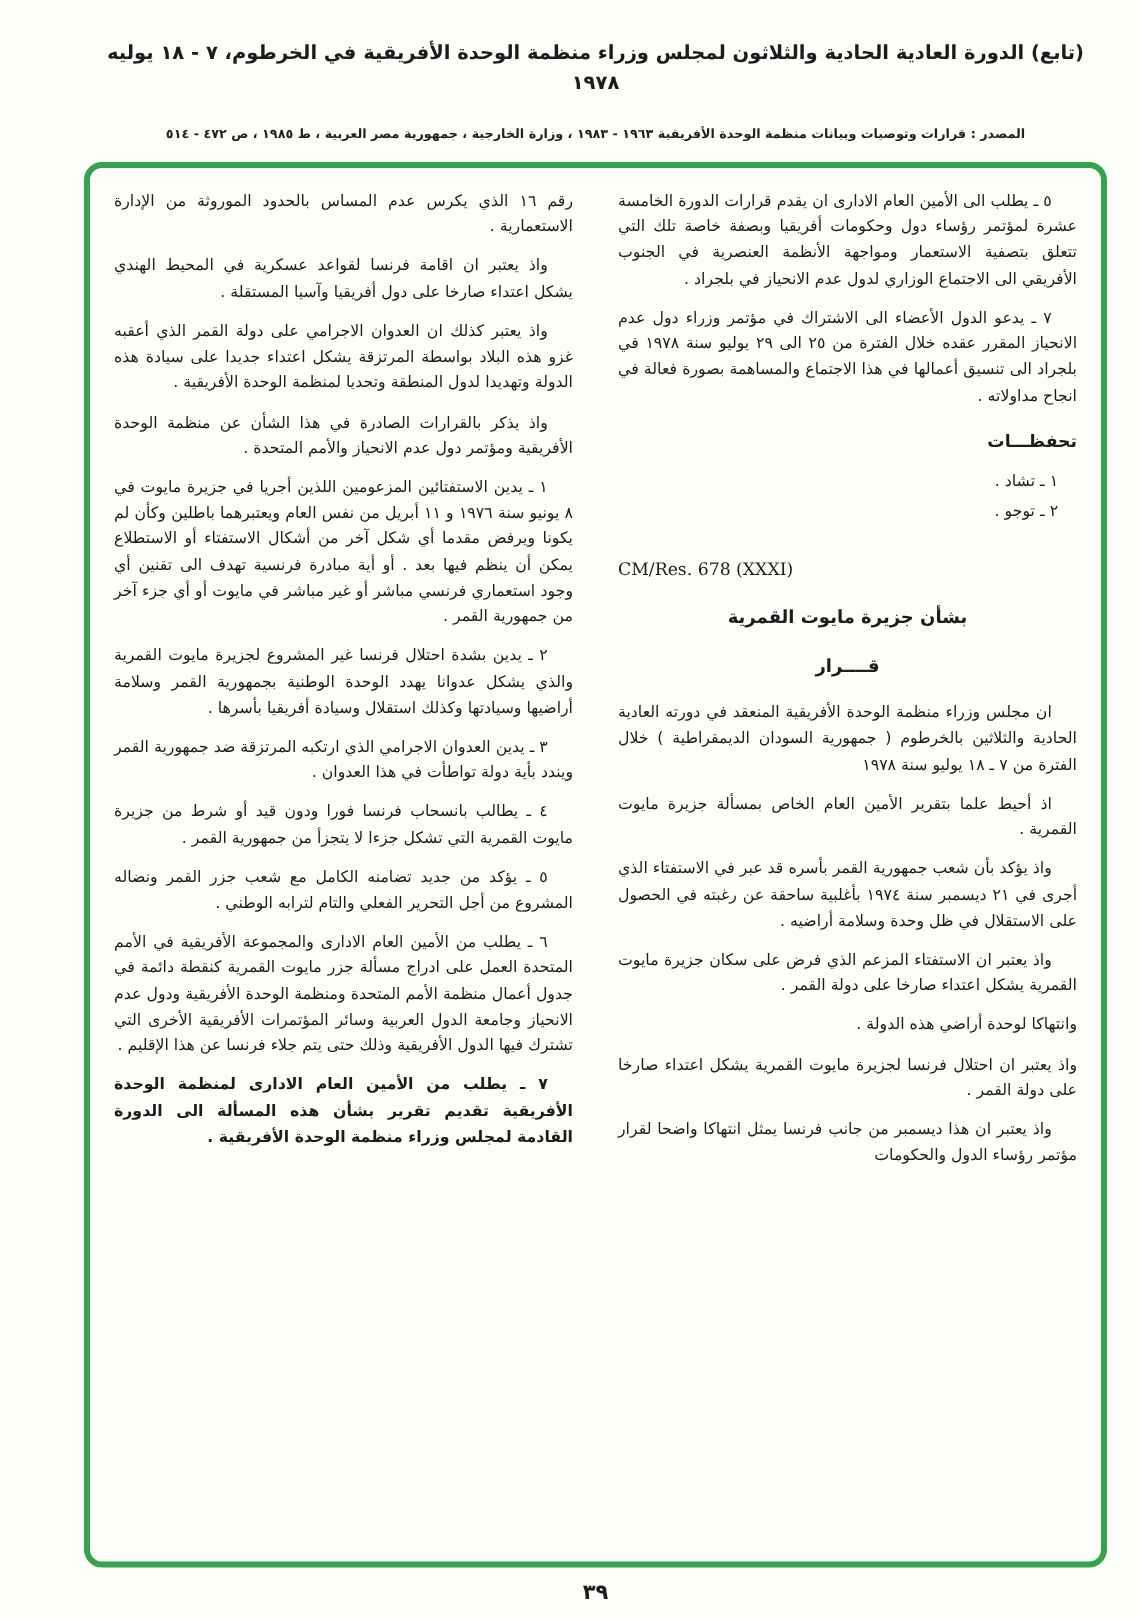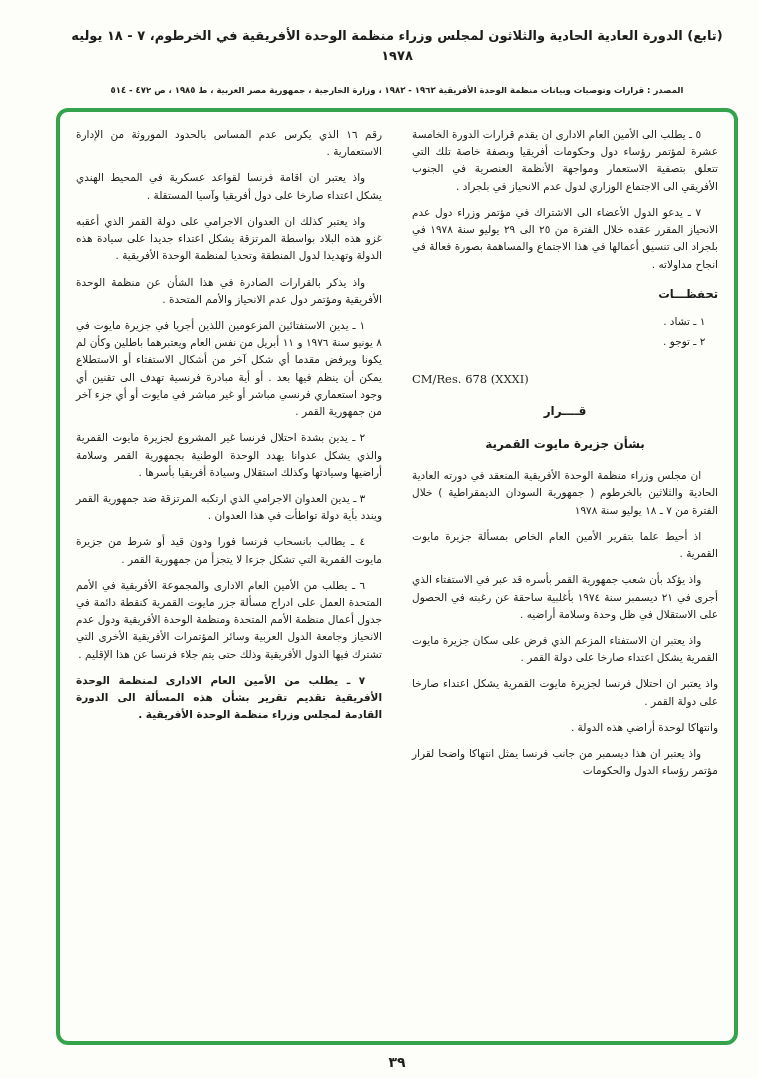--- a/index.html
+++ b/index.html
@@ -98,39 +98,40 @@
 
   <div class="content-box" id="content-box" style="border-color: rgb(53, 162, 76);">
     <div class="columns">
       <div class="col" id="col-right">
           <p class="para normal">٥ ـ يطلب الى الأمين العام الادارى ان يقدم قرارات الدورة الخامسة عشرة لمؤتمر رؤساء دول وحكومات أفريقيا وبصفة خاصة تلك التي تتعلق بتصفية الاستعمار ومواجهة الأنظمة العنصرية في الجنوب الأفريقي الى الاجتماع الوزاري لدول عدم الانحياز في بلجراد .</p>
           <p class="para normal">٧ ـ يدعو الدول الأعضاء الى الاشتراك في مؤتمر وزراء دول عدم الانحياز المقرر عقده خلال الفترة من ٢٥ الى ٢٩ يوليو سنة ١٩٧٨ في بلجراد الى تنسيق أعمالها في هذا الاجتماع والمساهمة بصورة فعالة في انجاح مداولاته .</p>
           <p class="para heading">تحفظـــات</p>
           <p class="para list">١ ـ تشاد .</p>
           <p class="para list">٢ ـ توجو .</p>
           <p class="para latin">CM/Res. 678 (XXXI)</p>
+          <p class="para center">بشأن جزيرة مايوت القمرية</p>
           <p class="para center">قــــرار</p>
-          <p class="para center">بشأن جزيرة مايوت القمرية</p>
           <p class="para normal">ان مجلس وزراء منظمة الوحدة الأفريقية المنعقد في دورته العادية الحادية والثلاثين بالخرطوم ( جمهورية السودان الديمقراطية ) خلال الفترة من ٧ ـ ١٨ يوليو سنة ١٩٧٨</p>
           <p class="para normal">اذ أحيط علما بتقرير الأمين العام الخاص بمسألة جزيرة مايوت القمرية .</p>
           <p class="para normal">واذ يؤكد بأن شعب جمهورية القمر بأسره قد عبر في الاستفتاء الذي أجرى في ٢١ ديسمبر سنة ١٩٧٤ بأغلبية ساحقة عن رغبته في الحصول على الاستقلال في ظل وحدة وسلامة أراضيه .</p>
           <p class="para normal">واذ يعتبر ان الاستفتاء المزعم الذي فرض على سكان جزيرة مايوت القمرية يشكل اعتداء صارخا على دولة القمر .</p>
+          <p class="para cont">وانتهاكا لوحدة أراضي هذه الدولة .</p>
           <p class="para cont">واذ يعتبر ان احتلال فرنسا لجزيرة مايوت القمرية يشكل اعتداء صارخا على دولة القمر .</p>
-          <p class="para cont">وانتهاكا لوحدة أراضي هذه الدولة .</p>
           <p class="para normal">واذ يعتبر ان هذا ديسمبر من جانب فرنسا يمثل انتهاكا واضحا لقرار مؤتمر رؤساء الدول والحكومات</p>
         </div>
       <div class="col" id="col-left">
           <p class="para cont">رقم ١٦ الذي يكرس عدم المساس بالحدود الموروثة من الإدارة الاستعمارية .</p>
           <p class="para normal">واذ يعتبر ان اقامة فرنسا لقواعد عسكرية في المحيط الهندي يشكل اعتداء صارخا على دول أفريقيا وآسيا المستقلة .</p>
           <p class="para normal">واذ يعتبر كذلك ان العدوان الاجرامي على دولة القمر الذي أعقبه غزو هذه البلاد بواسطة المرتزقة يشكل اعتداء جديدا على سيادة هذه الدولة وتهديدا لدول المنطقة وتحديا لمنظمة الوحدة الأفريقية .</p>
           <p class="para normal">واذ يذكر بالقرارات الصادرة في هذا الشأن عن منظمة الوحدة الأفريقية ومؤتمر دول عدم الانحياز والأمم المتحدة .</p>
           <p class="para normal">١ ـ يدين الاستفتائين المزعومين اللذين أجريا في جزيرة مايوت في ٨ يونيو سنة ١٩٧٦ و ١١ أبريل من نفس العام ويعتبرهما باطلين وكأن لم يكونا ويرفض مقدما أي شكل آخر من أشكال الاستفتاء أو الاستطلاع يمكن أن ينظم فيها بعد . أو أية مبادرة فرنسية تهدف الى تقنين أي وجود استعماري فرنسي مباشر أو غير مباشر في مايوت أو أي جزء آخر من جمهورية القمر .</p>
           <p class="para normal">٢ ـ يدين بشدة احتلال فرنسا غير المشروع لجزيرة مايوت القمرية والذي يشكل عدوانا يهدد الوحدة الوطنية بجمهورية القمر وسلامة أراضيها وسيادتها وكذلك استقلال وسيادة أفريقيا بأسرها .</p>
           <p class="para normal">٣ ـ يدين العدوان الاجرامي الذي ارتكبه المرتزقة ضد جمهورية القمر ويندد بأية دولة تواطأت في هذا العدوان .</p>
           <p class="para normal">٤ ـ يطالب بانسحاب فرنسا فورا ودون قيد أو شرط من جزيرة مايوت القمرية التي تشكل جزءا لا يتجزأ من جمهورية القمر .</p>
+          <p class="para normal">٥ ـ يؤكد من جديد تضامنه الكامل مع شعب جزر القمر ونضاله المشروع من أجل التحرير الفعلي والتام لترابه الوطني .</p>
           <p class="para normal">٦ ـ يطلب من الأمين العام الادارى والمجموعة الأفريقية في الأمم المتحدة العمل على ادراج مسألة جزر مايوت القمرية كنقطة دائمة في جدول أعمال منظمة الأمم المتحدة ومنظمة الوحدة الأفريقية ودول عدم الانحياز وجامعة الدول العربية وسائر المؤتمرات الأفريقية الأخرى التي تشترك فيها الدول الأفريقية وذلك حتى يتم جلاء فرنسا عن هذا الإقليم .</p>
           <p class="para bold">٧ ـ يطلب من الأمين العام الادارى لمنظمة الوحدة الأفريقية تقديم تقرير بشأن هذه المسألة الى الدورة القادمة لمجلس وزراء منظمة الوحدة الأفريقية .</p>
         </div>
     </div>
   </div>
 
   <div class="footer">
     <span>٣٩</span>
   </div>
 

